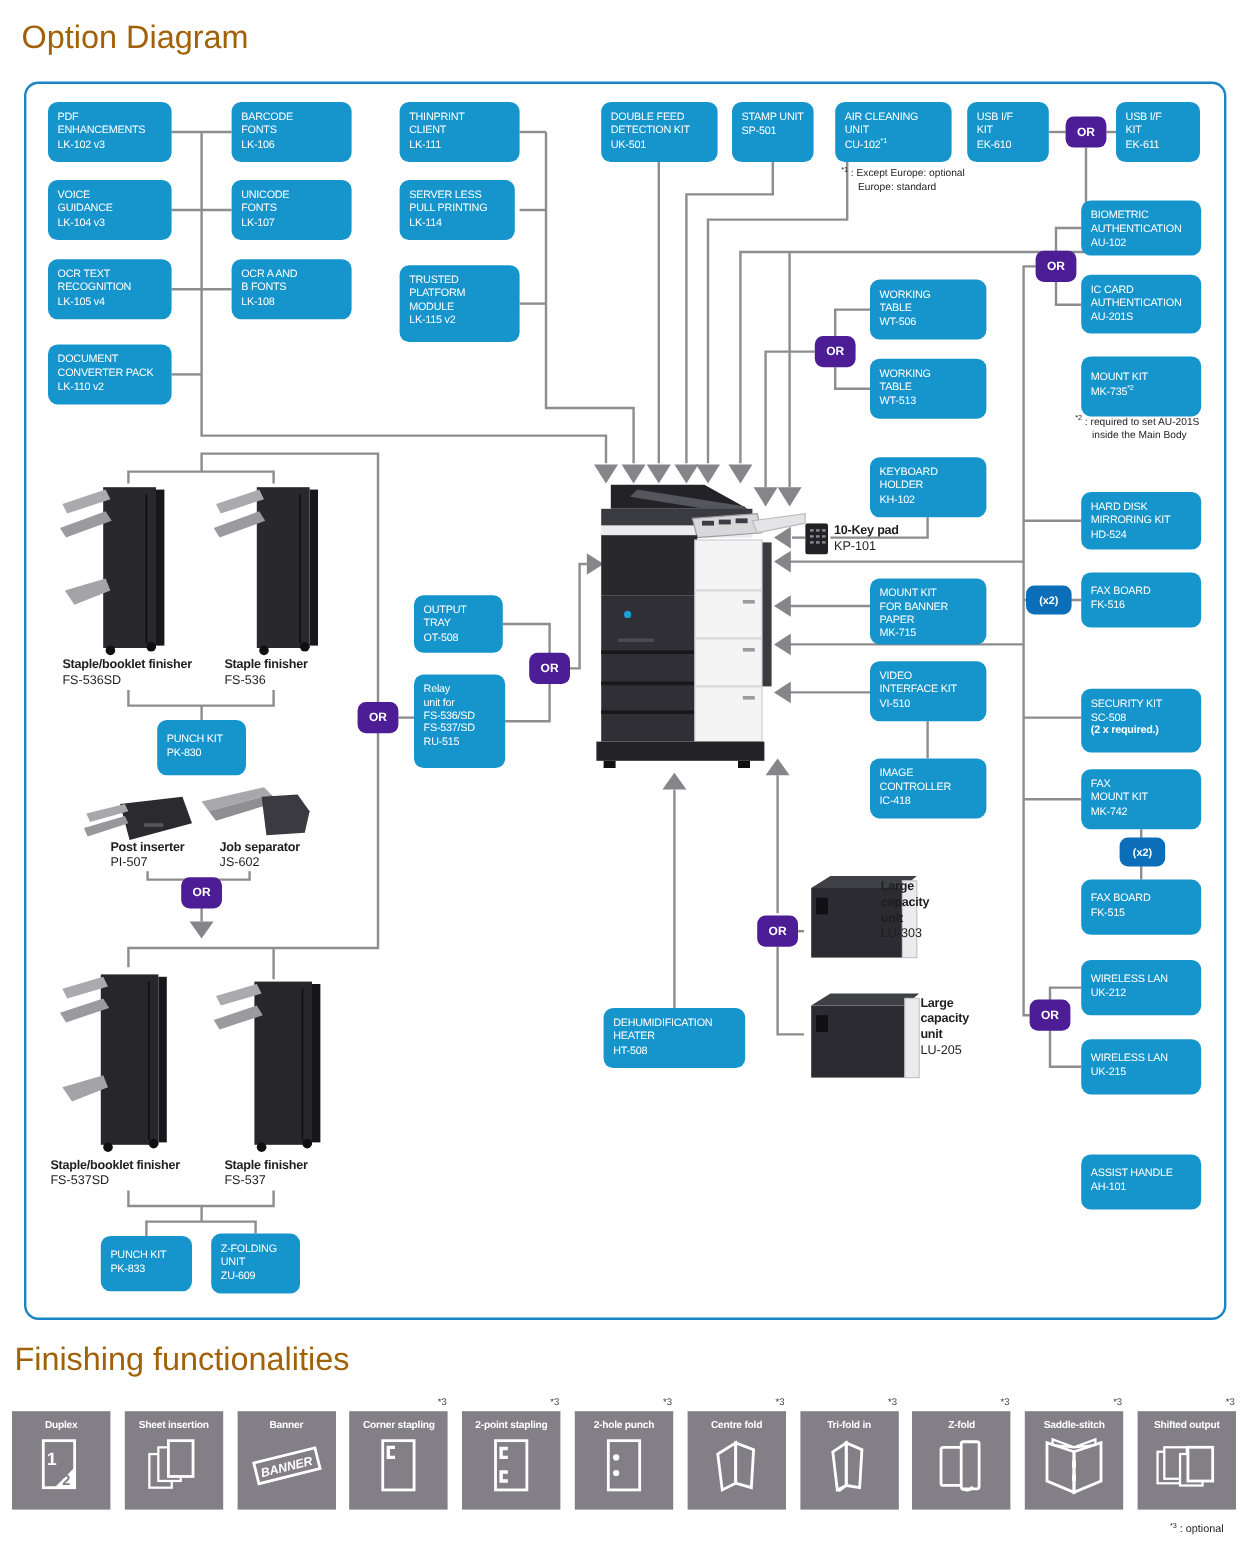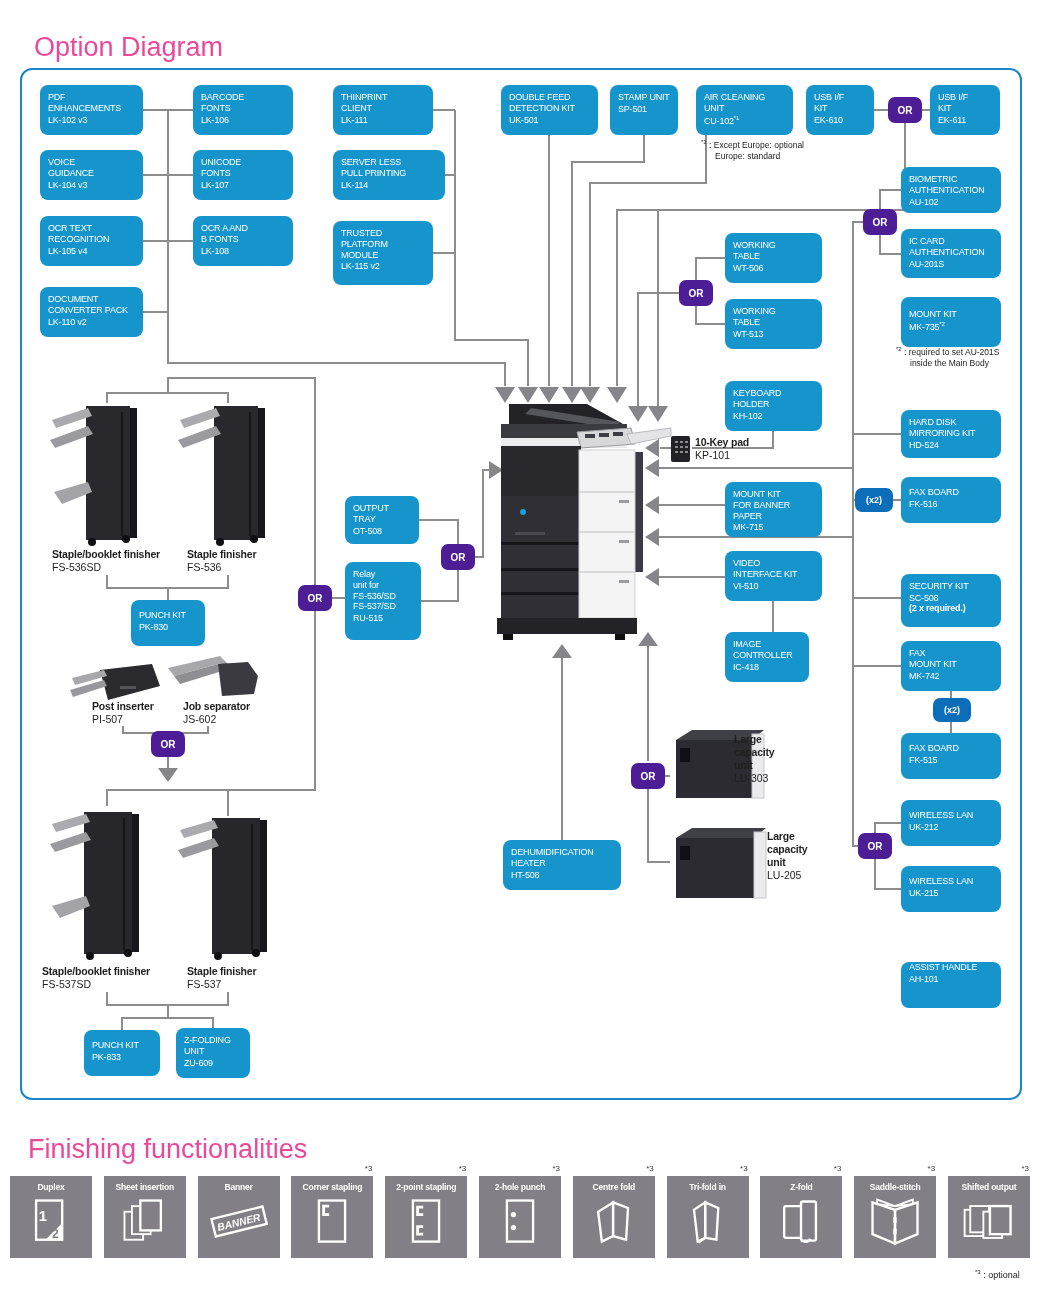--- a/index.html
+++ b/index.html
@@ -1,18 +1,18 @@
 <!DOCTYPE html>
 <html><head>
 <meta charset="utf-8">
 <style>
   html,body{margin:0;padding:0;background:#fff;}
   #root{position:relative;width:1040px;height:1300px;background:#fff;overflow:hidden;
         font-family:"Liberation Sans",sans-serif;}
-  h1,h2{position:absolute;margin:16px;font-weight:400;color:#ec4899;font-size:27px;letter-spacing:0;}
+  h1,h2{position:absolute;margin:0;font-weight:400;color:#a16207;font-size:27px;letter-spacing:0;}
   .frame{position:absolute;left:20px;top:68px;width:998px;height:1028px;border:2.5px solid #1a84c4;border-radius:12px;}
   svg.wires{position:absolute;left:0;top:0;}
   .n{position:absolute;background:#1695cc;border-radius:8px;color:#fff;padding:7px 5px 5px 8px;box-sizing:border-box;}
   .n b{display:block;font-weight:normal;font-size:9px;line-height:1.2;letter-spacing:-0.2px;white-space:pre-line;}
   .n i{display:block;font-style:normal;font-size:9px;margin-top:1px;letter-spacing:-0.2px;}
   .n i sup{font-size:6px;}
   .n .x{display:block;font-weight:bold;font-size:9px;letter-spacing:-0.2px;}
   .or{position:absolute;width:34px;height:26px;background:#4c1d95;border-radius:7px;color:#fff;
       font-weight:bold;font-size:10px;display:flex;align-items:center;justify-content:center;}
   .x2{position:absolute;width:38px;height:24px;background:#0c6eb8;border-radius:7px;color:#fff;
@@ -254,21 +254,21 @@
   <div class="n" style="left:193px;top:216px;width:100px;min-height:50px">
       <b>OCR A AND
 B FONTS</b>
       <i>LK-108</i>
     </div>
   <div class="n" style="left:333px;top:85px;width:100px;min-height:50px">
       <b>THINPRINT
 CLIENT</b>
       <i>LK-111</i>
     </div>
-  <div class="n" style="left:333px;top:150px;width:112px;min-height:50px">
+  <div class="n" style="left:333px;top:150px;width:96px;min-height:50px">
       <b>SERVER LESS
 PULL PRINTING</b>
       <i>LK-114</i>
     </div>
   <div class="n" style="left:333px;top:221px;width:100px;min-height:64px">
       <b>TRUSTED
 PLATFORM
 MODULE</b>
       <i>LK-115 v2</i>
     </div>
@@ -334,21 +334,21 @@
       <i>FK-515</i>
     </div>
   <div class="n" style="left:901px;top:800px;width:100px;min-height:46px;padding-top:10px">
       <b>WIRELESS LAN</b>
       <i>UK-212</i>
     </div>
   <div class="n" style="left:901px;top:866px;width:100px;min-height:46px;padding-top:10px">
       <b>WIRELESS LAN</b>
       <i>UK-215</i>
     </div>
-  <div class="n" style="left:901px;top:962px;width:100px;min-height:46px;padding-top:0">
+  <div class="n" style="left:901px;top:962px;width:100px;min-height:46px;padding-top:10px">
       <b>ASSIST HANDLE</b>
       <i>AH-101</i>
     </div>
   <div class="n" style="left:725px;top:233px;width:97px;min-height:50px">
       <b>WORKING
 TABLE</b>
       <i>WT-506</i>
     </div>
   <div class="n" style="left:725px;top:299px;width:97px;min-height:50px">
       <b>WORKING
@@ -363,21 +363,21 @@
   <div class="n" style="left:725px;top:482px;width:97px;min-height:46px">
       <b>MOUNT KIT
 FOR BANNER PAPER</b>
       <i>MK-715</i>
     </div>
   <div class="n" style="left:725px;top:551px;width:97px;min-height:50px">
       <b>VIDEO
 INTERFACE KIT</b>
       <i>VI-510</i>
     </div>
-  <div class="n" style="left:725px;top:632px;width:84px;min-height:50px">
+  <div class="n" style="left:725px;top:632px;width:97px;min-height:50px">
       <b>IMAGE
 CONTROLLER</b>
       <i>IC-418</i>
     </div>
   <div class="n" style="left:345px;top:496px;width:74px;min-height:48px">
       <b>OUTPUT
 TRAY</b>
       <i>OT-508</i>
     </div>
   <div class="n" style="left:345px;top:562px;width:76px;min-height:78px">

